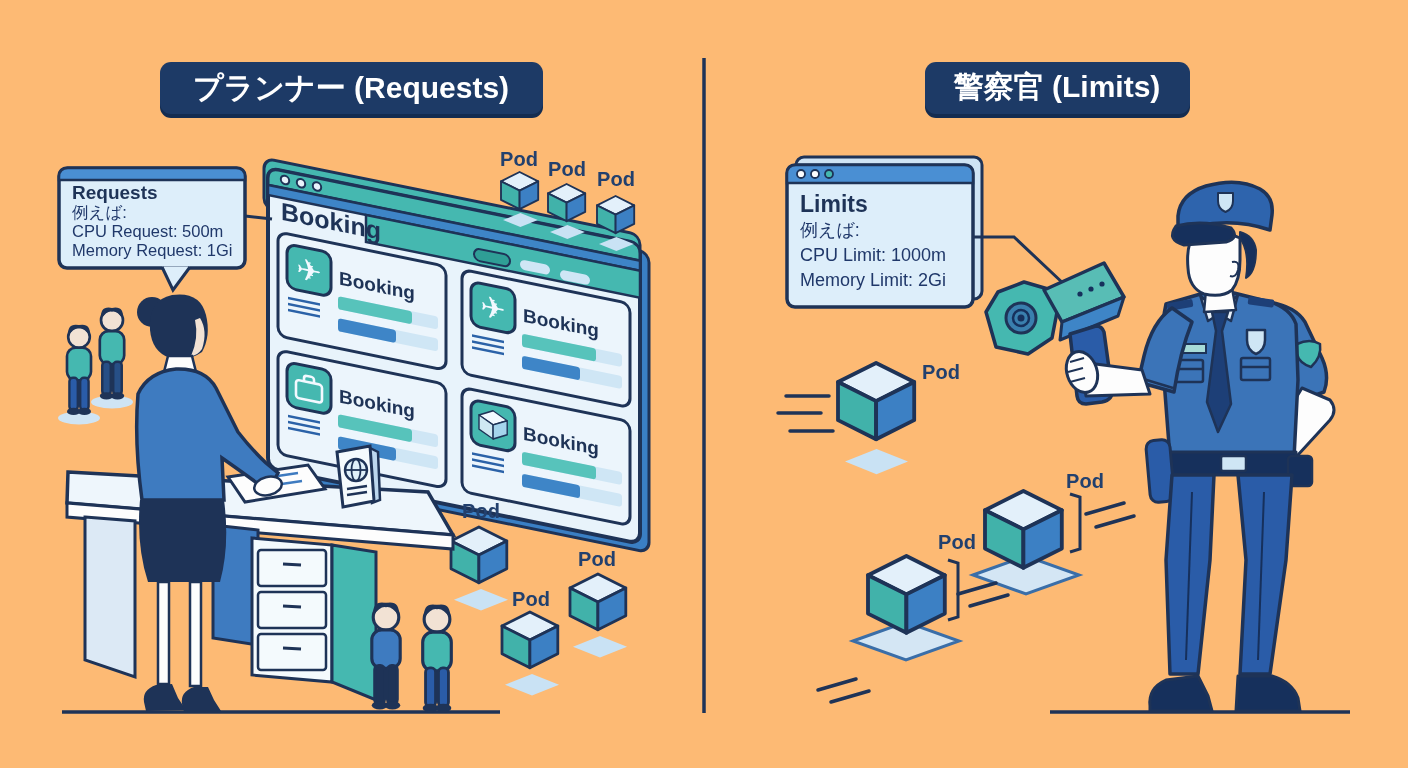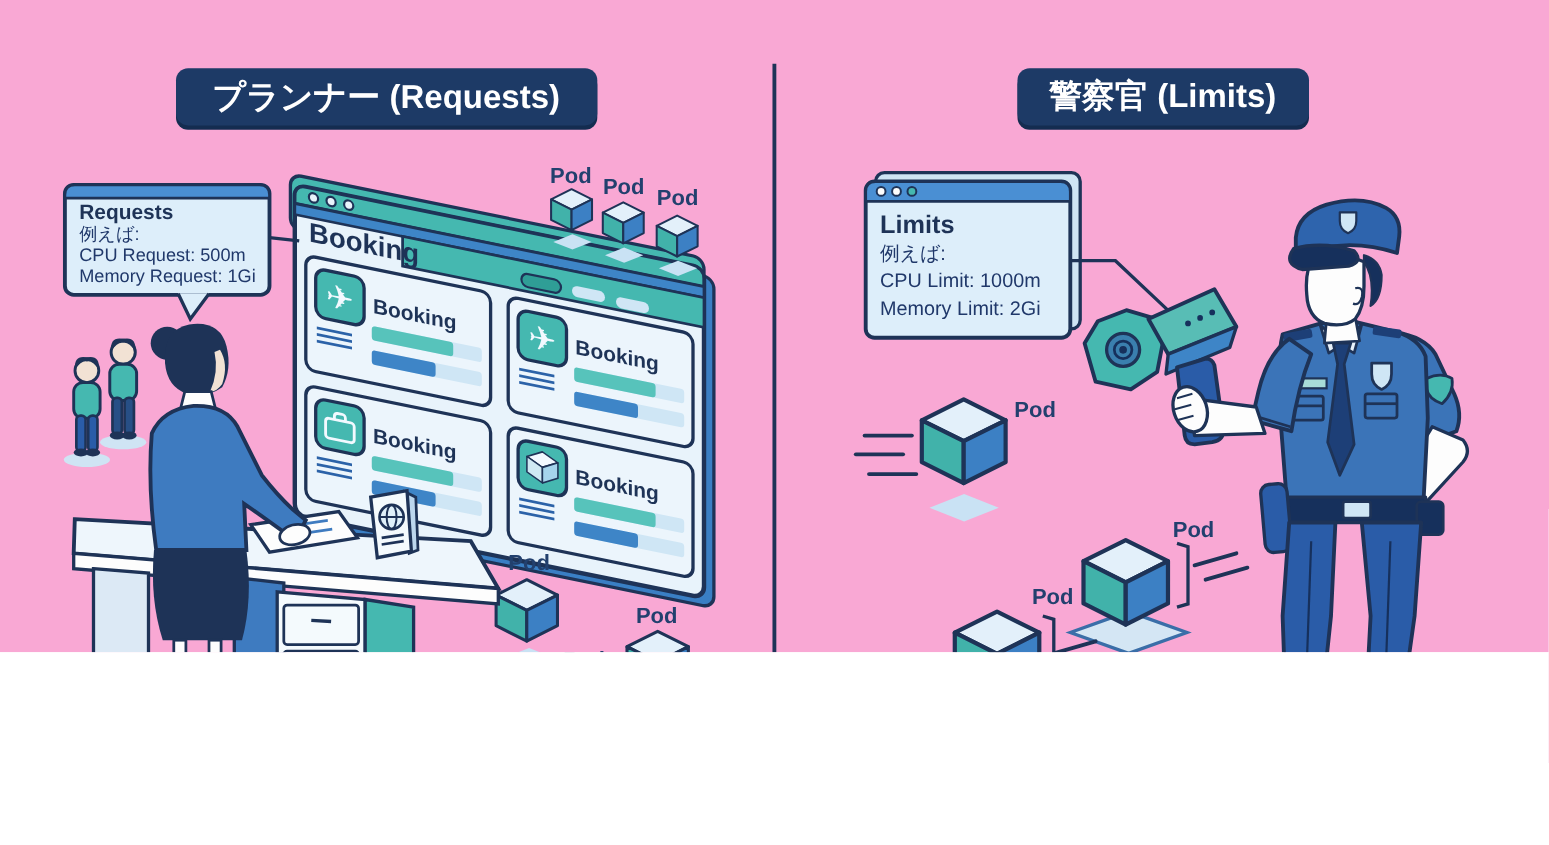--- a/index.html
+++ b/index.html
@@ -1,16 +1,16 @@
 <!DOCTYPE html>
 <html><head>
 <meta charset="utf-8">
 <style>
   html,body{margin:0;padding:0;background:#ffffff;}
-  #canvas{position:relative;width:1408px;height:593px;background:#f9a8d4;overflow:hidden;
+  #canvas{position:relative;width:1408px;height:768px;background:#fdba74;overflow:hidden;
           font-family:"Liberation Sans","DejaVu Sans",sans-serif;}
   svg{position:absolute;left:0;top:0;}
   text{font-family:"Liberation Sans","DejaVu Sans",sans-serif;}
   .ol{stroke:#1e3357;stroke-linejoin:round;stroke-linecap:round;}
   .t-banner{fill:#ffffff;font-weight:700;font-size:30px;}
   .t-head{fill:#1e3357;font-weight:700;}
   .t-body{fill:#20386a;font-weight:400;}
   .t-pod{fill:#22406e;font-weight:600;font-size:20px;}
   .cf-top{fill:var(--cube-top,#e3f0fa);}
   .cf-left{fill:var(--cube-left,#41b2aa);}

